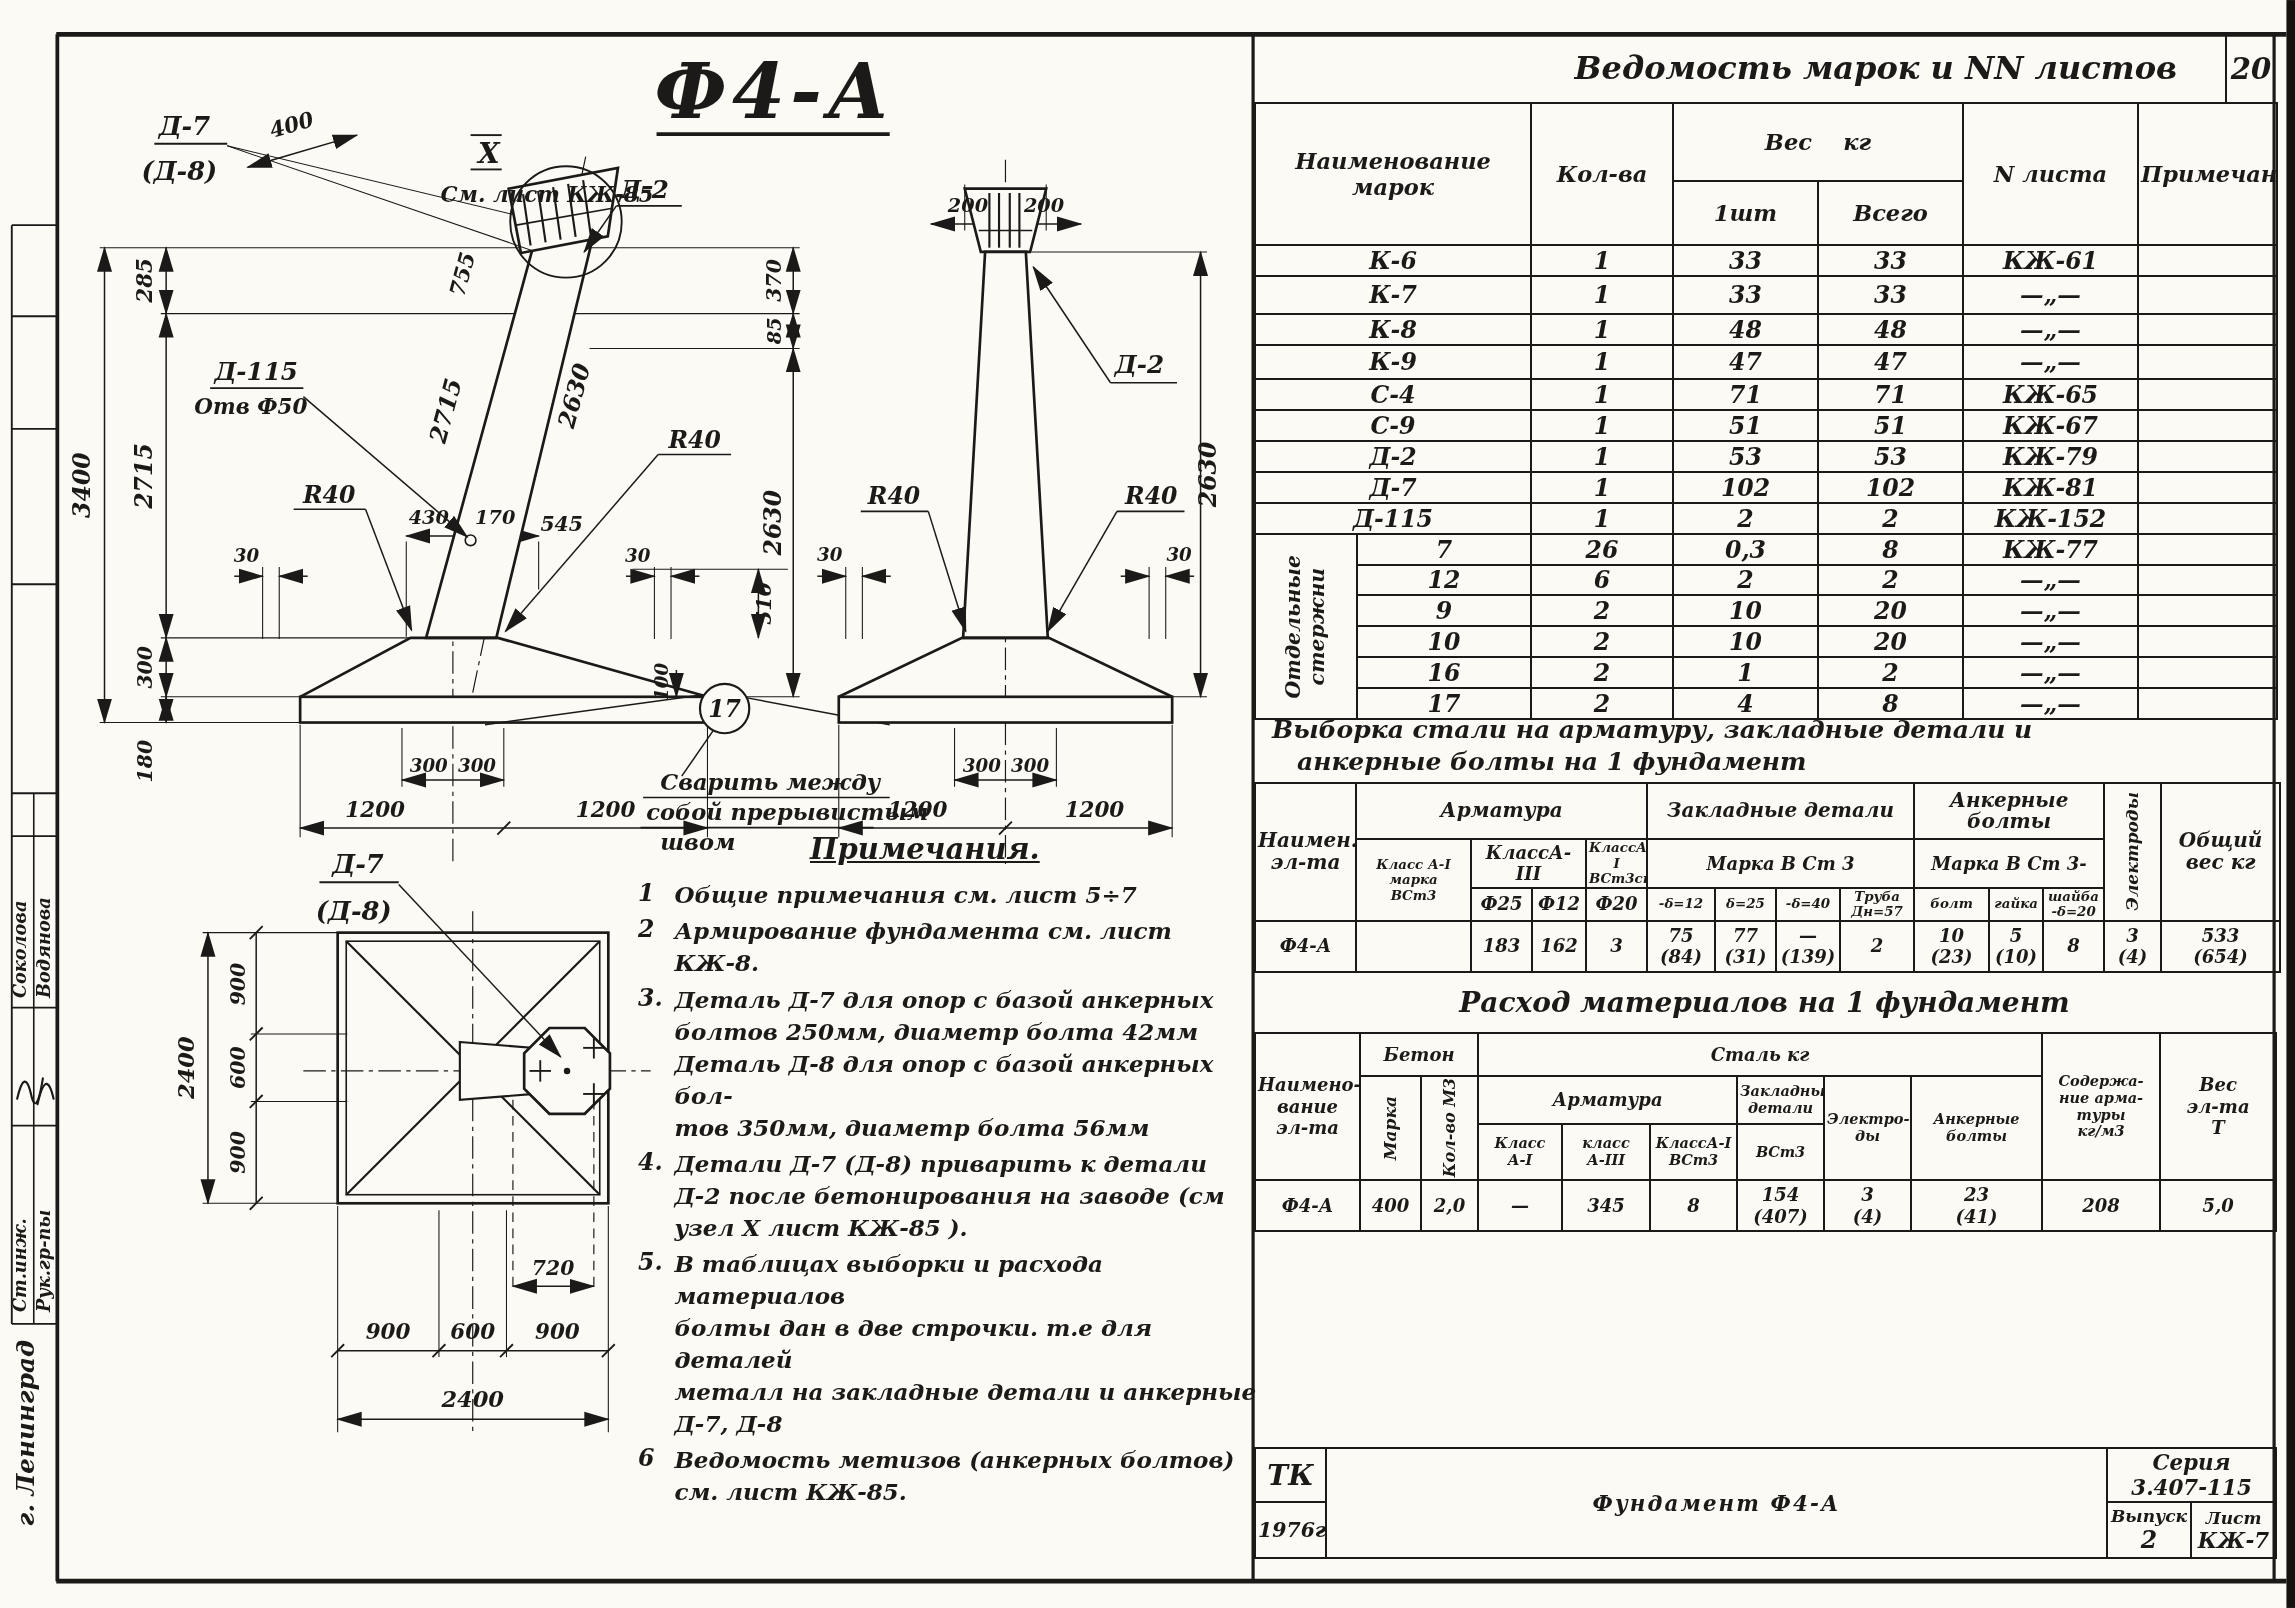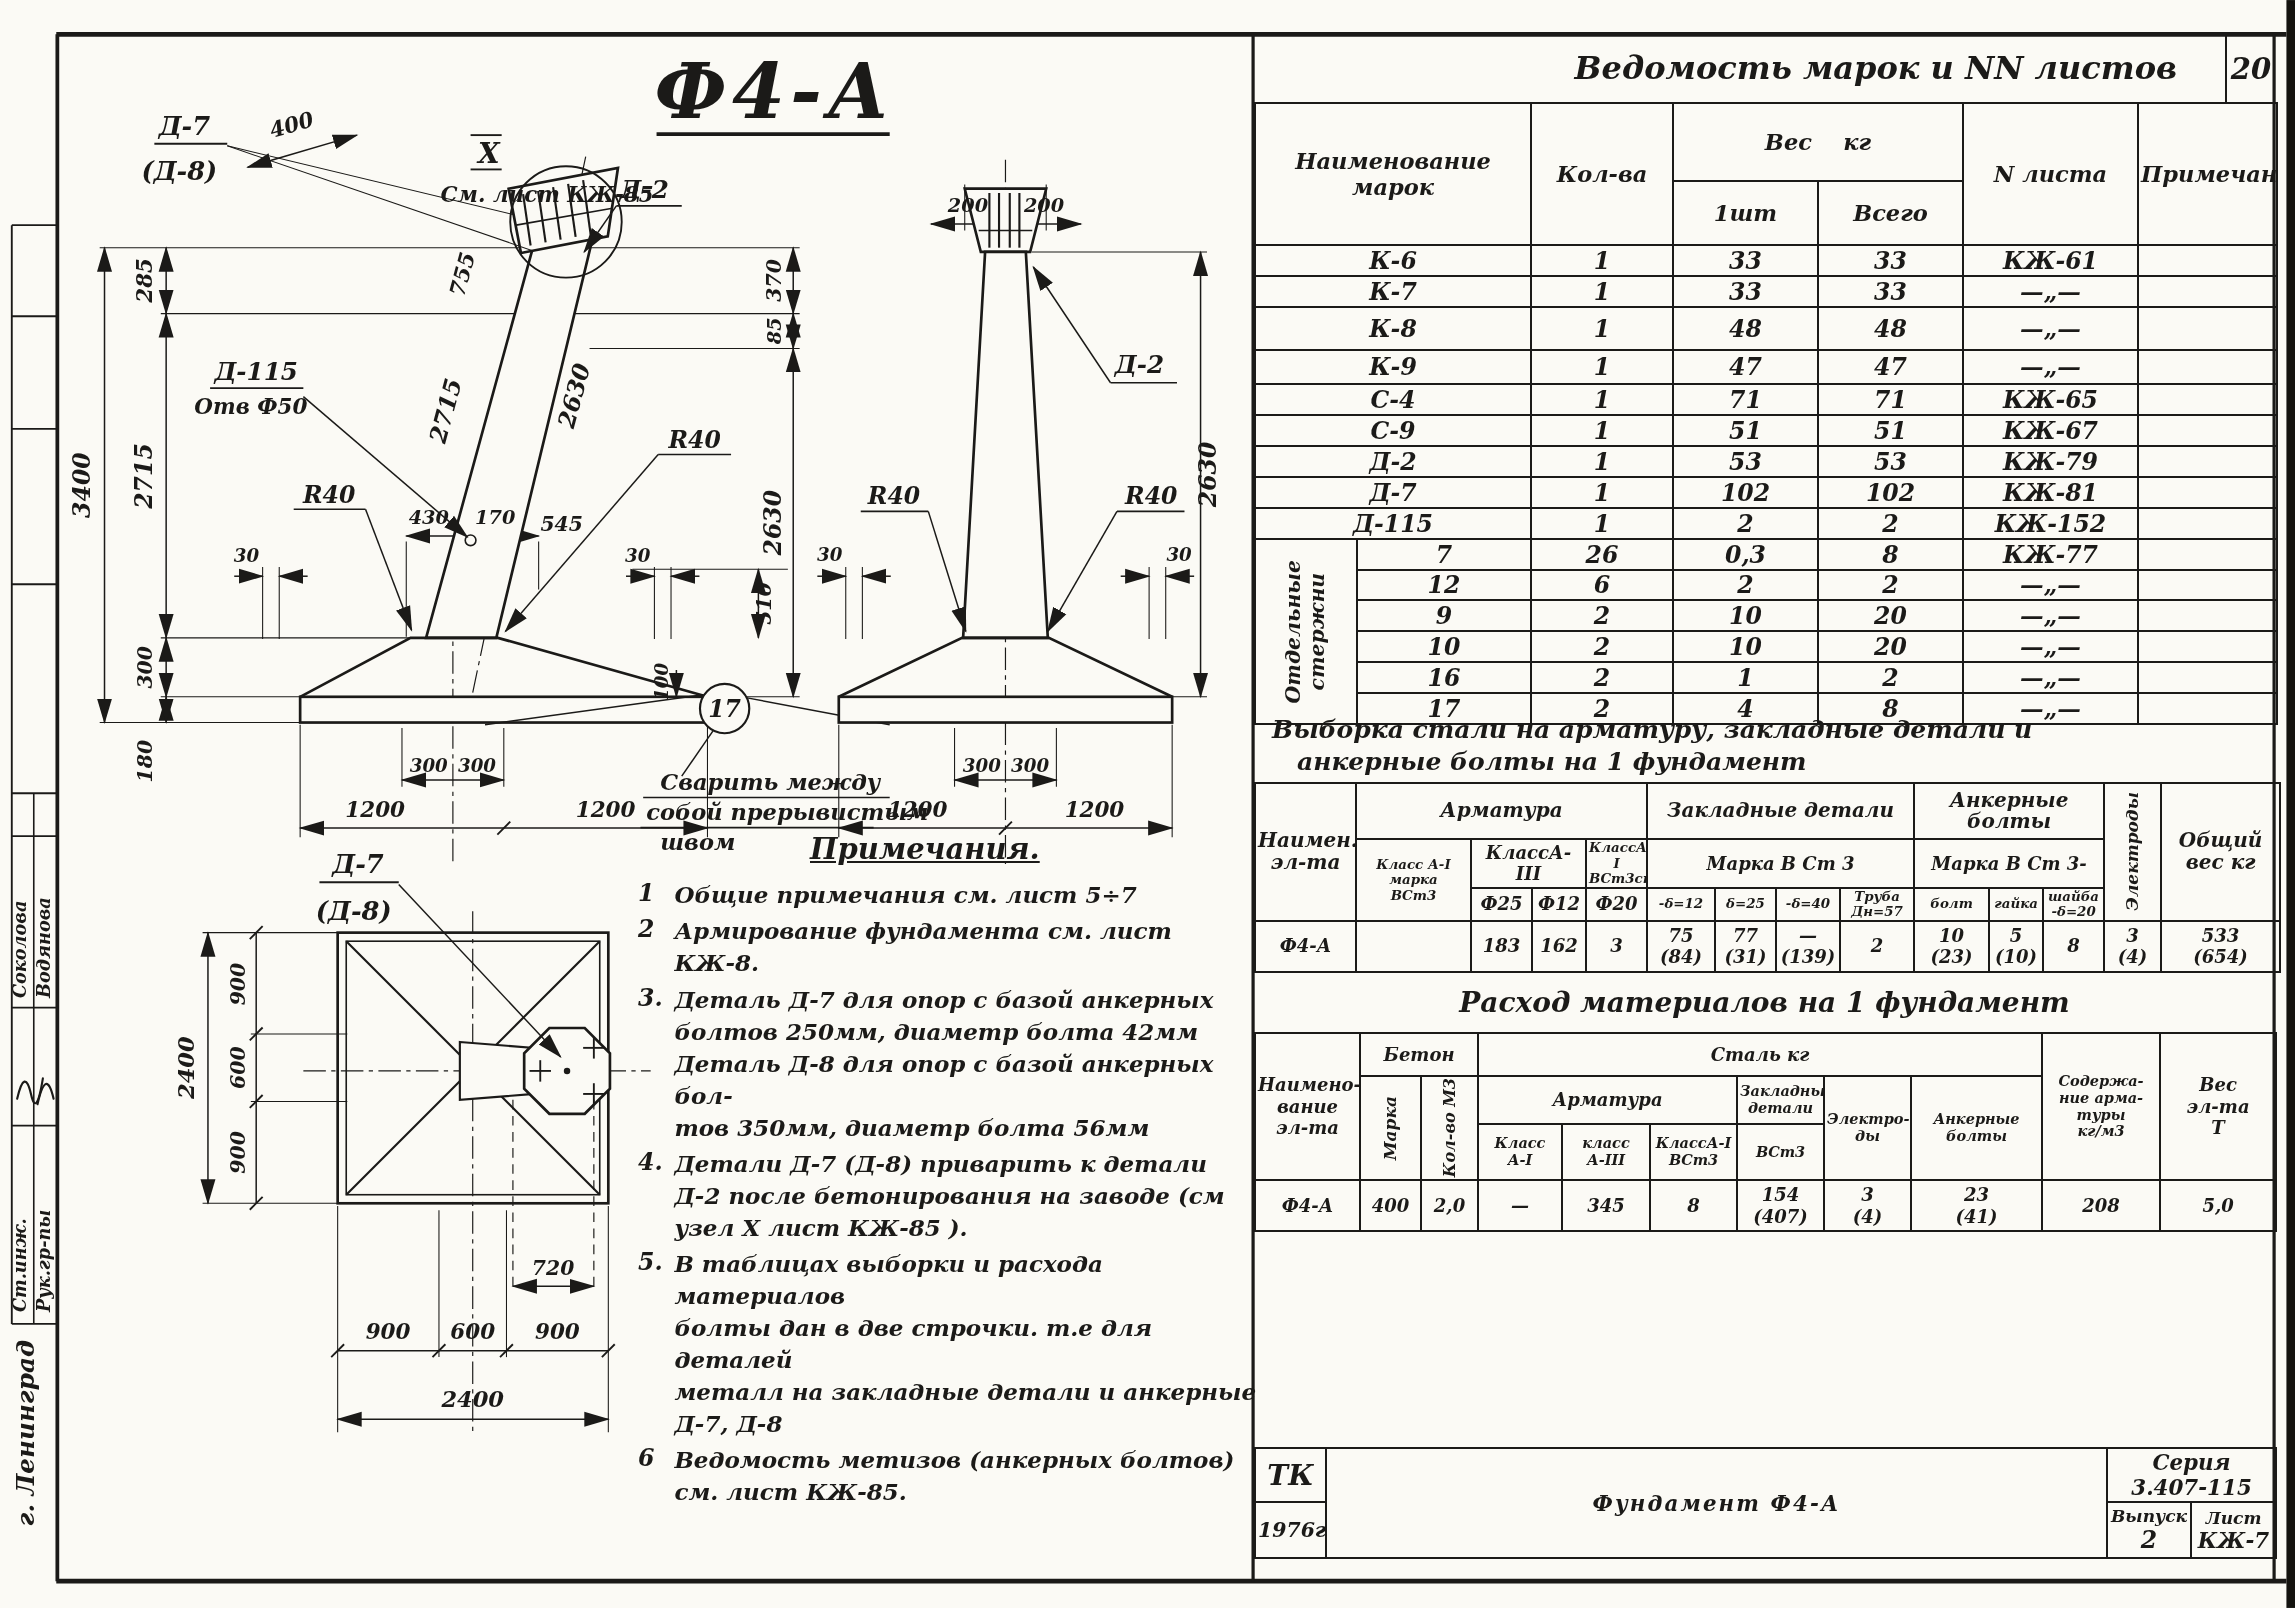--- a/index.html
+++ b/index.html
@@ -343,29 +343,29 @@
     <td class="hd">Всего</td>
   </tr>
   <tr style="height:31px">
           <td colspan="2">К-6</td>
           <td>1</td>
           <td>33</td>
           <td>33</td>
           <td>КЖ-61</td>
           <td></td>
         </tr>
-  <tr style="height:31px">
+  <tr style="height:38px">
           <td colspan="2">К-7</td>
           <td>1</td>
           <td>33</td>
           <td>33</td>
           <td>—„—</td>
           <td></td>
         </tr>
-  <tr style="height:43px">
+  <tr style="height:31px">
           <td colspan="2">К-8</td>
           <td>1</td>
           <td>48</td>
           <td>48</td>
           <td>—„—</td>
           <td></td>
         </tr>
   <tr style="height:34px">
           <td colspan="2">К-9</td>
           <td>1</td>

